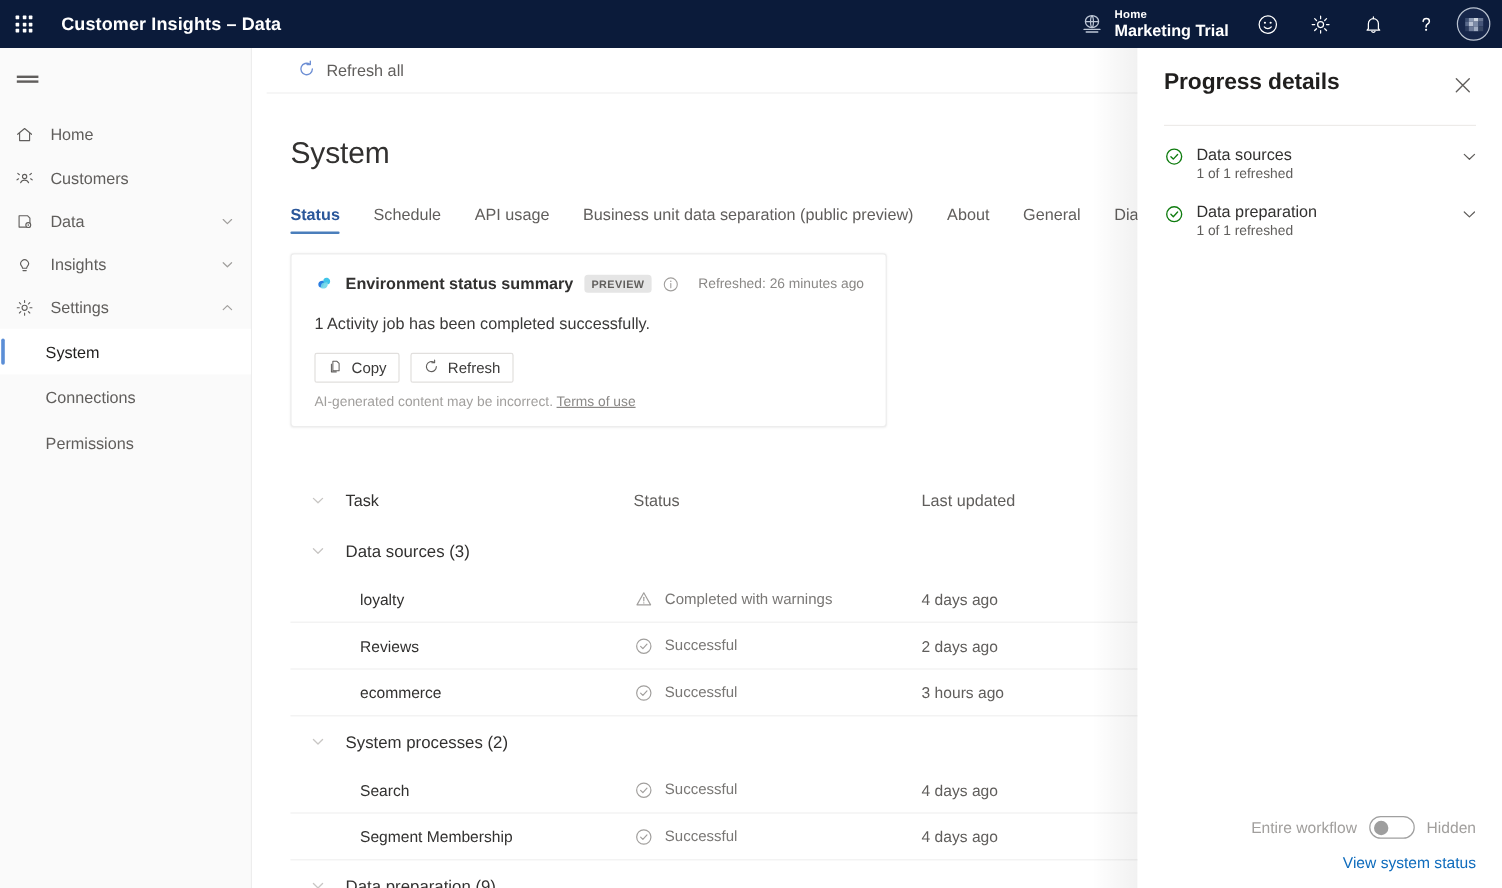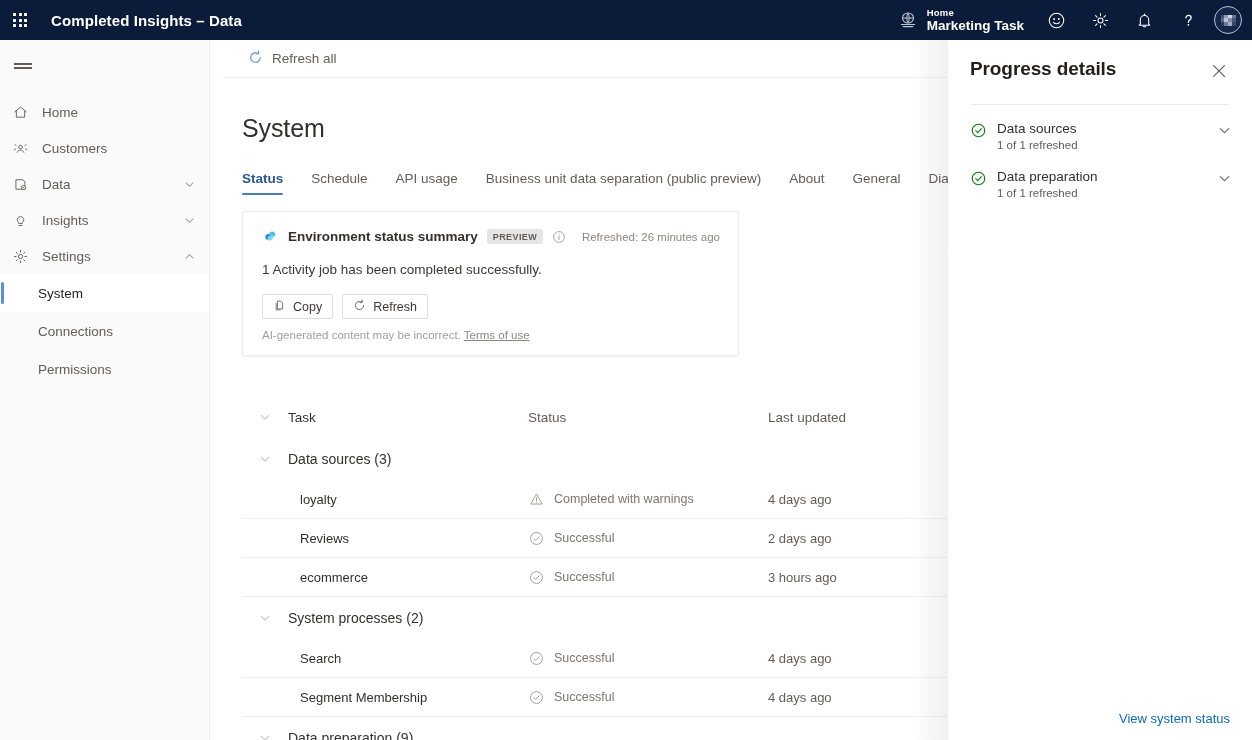--- a/index.html
+++ b/index.html
@@ -277,34 +277,34 @@
           <i></i>
           <i></i>
           <i></i>
           <i></i>
           <i></i>
           <i></i>
           <i></i>
           <i></i>
       </div>
     </div>
-    <div class="app-title">Completed Insights – Data</div>
+    <div class="app-title">Customer Insights – Data</div>
     <div class="topbar-spacer"></div>
 
     <div class="trial-block">
       <div class="trial-icon">
         <svg width="20" height="20" viewBox="0 0 20 20" fill="none">
           <ellipse cx="10" cy="8" rx="5.5" ry="5" stroke="#cdd6e4" stroke-width="1.1"></ellipse>
           <path d="M4.6 8h10.8M10 3.1c1.6 1.5 1.6 8.4 0 9.9M10 3.1c-1.6 1.5-1.6 8.4 0 9.9" stroke="#cdd6e4" stroke-width="1"></path>
           <path d="M3.4 14.5h13.2M5.2 16.6h9.6" stroke="#cdd6e4" stroke-width="1.2" stroke-linecap="round"></path>
         </svg>
       </div>
       <div class="trial-lines">
         <div class="trial-top">Home</div>
-        <div class="trial-name">Marketing Task</div>
+        <div class="trial-name">Marketing Trial</div>
       </div>
     </div>
 
     <div class="topbar-icons">
       <div class="tb-icon">
         <svg width="19" height="19" viewBox="0 0 20 20" fill="none">
           <circle cx="10" cy="10" r="7.6" stroke="#ffffff" stroke-width="1.1"></circle>
           <circle cx="7.5" cy="8.4" r="0.95" fill="#ffffff"></circle>
           <circle cx="12.5" cy="8.4" r="0.95" fill="#ffffff"></circle>
           <path d="M6.9 12c.8 1 1.9 1.5 3.1 1.5S12.3 13 13.1 12" stroke="#ffffff" stroke-width="1.1" stroke-linecap="round"></path>
@@ -687,19 +687,26 @@
         </span>
         <span class="pi-chev">
           <svg width="13" height="13" viewBox="0 0 14 14" fill="none">
               <path d="M2.4 5L7 9.4 11.6 5" stroke="#605e5c" stroke-width="1.1" stroke-linecap="round" stroke-linejoin="round"></path>
             </svg>
         </span>
       </div>
     </div>
 
     <div class="panel-foot">
+      <div class="toggle-row">
+        <span class="toggle-label">Entire workflow</span>
+        <span class="toggle">
+          <span class="knob"></span>
+        </span>
+        <span class="toggle-state">Hidden</span>
+      </div>
       <div class="panel-link-row">
         <span class="panel-link">View system status</span>
       </div>
     </div>
   </div>
 
 </div>
 
 </body></html>

